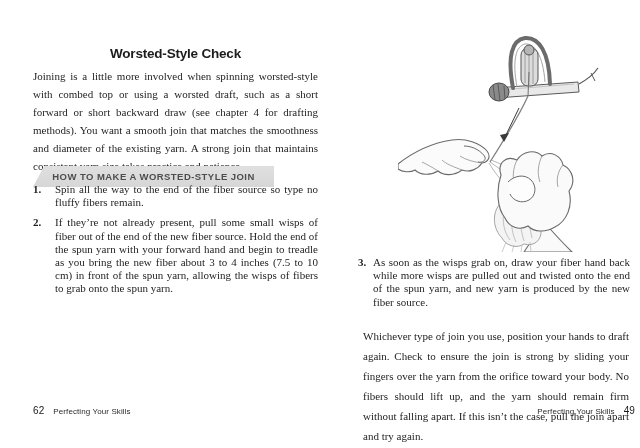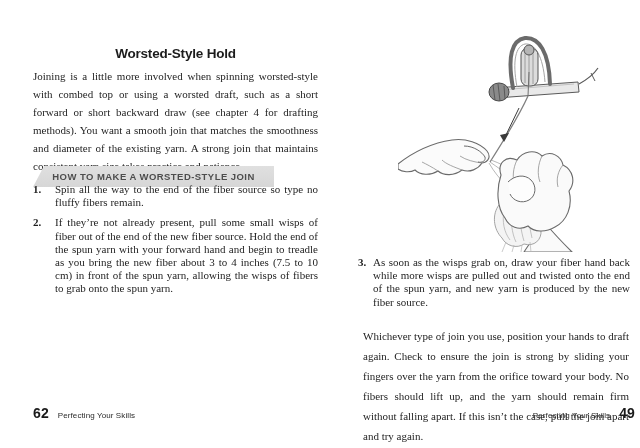--- a/index.html
+++ b/index.html
@@ -44,28 +44,28 @@
   }
   .illustration { position:absolute; left:398px; top:12px; width:240px; height:240px; }
   
   .footer {
     position:absolute; top:405px;
     font-family:"Liberation Sans", sans-serif; font-size:8px; color:#2b2b2b;
     display:flex; align-items:baseline; gap:9px; letter-spacing:0.1px;
   }
   .footer-left  { left:33px; }
   .footer-right { right:5px; }
-  .footer .pagenum { font-weight:700; font-size:14px; color:#1a1a1a; }
+  .footer .pagenum { font-weight:400; font-size:10px; color:#1a1a1a; }
 </style>
 </head>
 <body>
 
 <div class="spread">
 
-  <h1 class="page-title">Worsted-Style Hold</h1>
+  <h1 class="page-title">Worsted-Style Check</h1>
 
   <p class="intro">Joining is a little more involved when spinning worsted-style with combed top or using a worsted draft, such as a short forward or short backward draw (see chapter 4 for drafting methods). You want a smooth join that matches the smoothness and diameter of the existing yarn. A strong join that maintains consistent yarn size takes practice and patience.</p>
 
   <div class="howto-box">
     <span>HOW TO MAKE A WORSTED-STYLE JOIN</span>
   </div>
 
   <div class="steps">
     <div class="step">
       <span class="num">1.</span>

